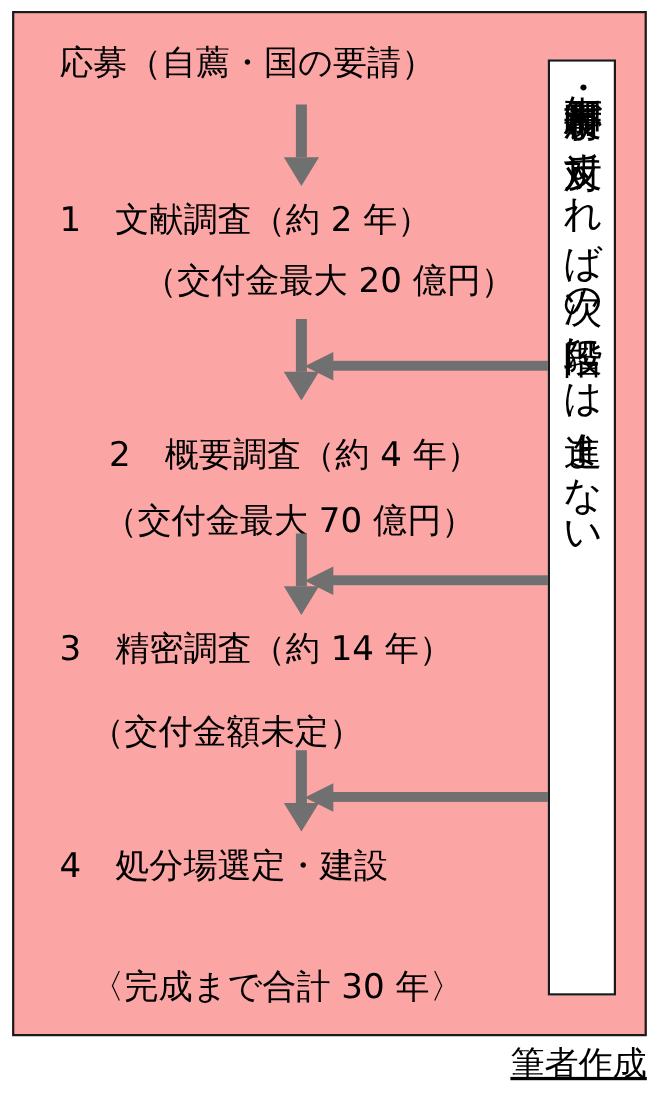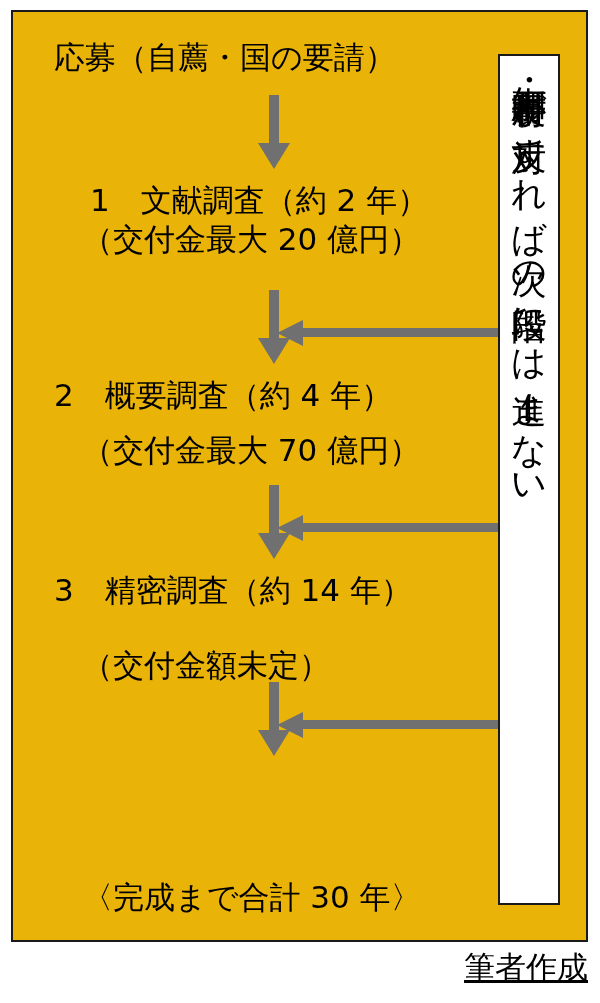--- a/index.html
+++ b/index.html
@@ -19,21 +19,21 @@
 
   
   #diagram-frame {
     position: absolute;
     left: 11px;
     top: 10px;
     width: 577px;
     height: 932px;
     border: 2px solid #1a1a1a;
     box-sizing: border-box;
-    background: #eab308;
+    background: #fca5a5;
     padding-left: 21px;
   }
 
   
   .flow-line {
     position: absolute;
     white-space: nowrap;
     font-size: 31px;
     line-height: 1;
     letter-spacing: 0px;
@@ -135,34 +135,34 @@
 
 <div id="diagram-frame">
 
   <div class="flow-line lvl0" style="top:30px;">応募（自薦・国の要請）</div>
 
   <div class="arrow-down" style="left:241px; top:83px; height:74px;">
     <div class="shaft" style="height:48px;"></div>
     <div class="head" style="top:48px;"></div>
   </div>
 
-  <div class="flow-line lvl0" style="top:173px;margin-left:36px;">1　文献調査（約 2 年）</div>
-  <div class="flow-line lvl1" style="top:212px;">（交付金最大 20 億円）</div>
+  <div class="flow-line lvl0" style="top:173px;">1　文献調査（約 2 年）</div>
+  <div class="flow-line lvl1" style="top:228px;margin-left:48px;">（交付金最大 20 億円）</div>
 
   <div class="arrow-down" style="left:241px; top:278px; height:74px;">
     <div class="shaft" style="height:48px;"></div>
     <div class="head" style="top:48px;"></div>
   </div>
   <div class="arrow-left" style="left:264px; top:308px; width:225px;">
     <div class="shaft" style="width:205px;"></div>
     <div class="head"></div>
   </div>
 
-  <div class="flow-line lvl0" style="top:368px;">2　概要調査（約 4 年）</div>
-  <div class="flow-line lvl1" style="top:423px;">（交付金最大 70 億円）</div>
+  <div class="flow-line lvl0" style="top:387px;margin-left:45px;">2　概要調査（約 4 年）</div>
+  <div class="flow-line lvl1" style="top:447px;margin-left:12px;">（交付金最大 70 億円）</div>
 
   <div class="arrow-down" style="left:241px; top:473px; height:74px;">
     <div class="shaft" style="height:48px;"></div>
     <div class="head" style="top:48px;"></div>
   </div>
   <div class="arrow-left" style="left:264px; top:503px; width:225px;">
     <div class="shaft" style="width:205px;"></div>
     <div class="head"></div>
   </div>
 
@@ -171,20 +171,21 @@
 
   <div class="arrow-down" style="left:241px; top:670px; height:74px;">
     <div class="shaft" style="height:48px;"></div>
     <div class="head" style="top:48px;"></div>
   </div>
   <div class="arrow-left" style="left:264px; top:700px; width:225px;">
     <div class="shaft" style="width:205px;"></div>
     <div class="head"></div>
   </div>
 
+  <div class="flow-line lvl0" style="top:760px;">4　処分場選定・建設</div>
   <div class="flow-line lvl1" style="top:870px;">〈完成まで合計 30 年〉</div>
 
   <div id="veto-note-box">
     <div id="veto-note-text">知事・市町村長が反対すれば次の段階には進まない</div>
   </div>
 
 </div>
 
 <div id="source-caption">筆者作成</div>
 

